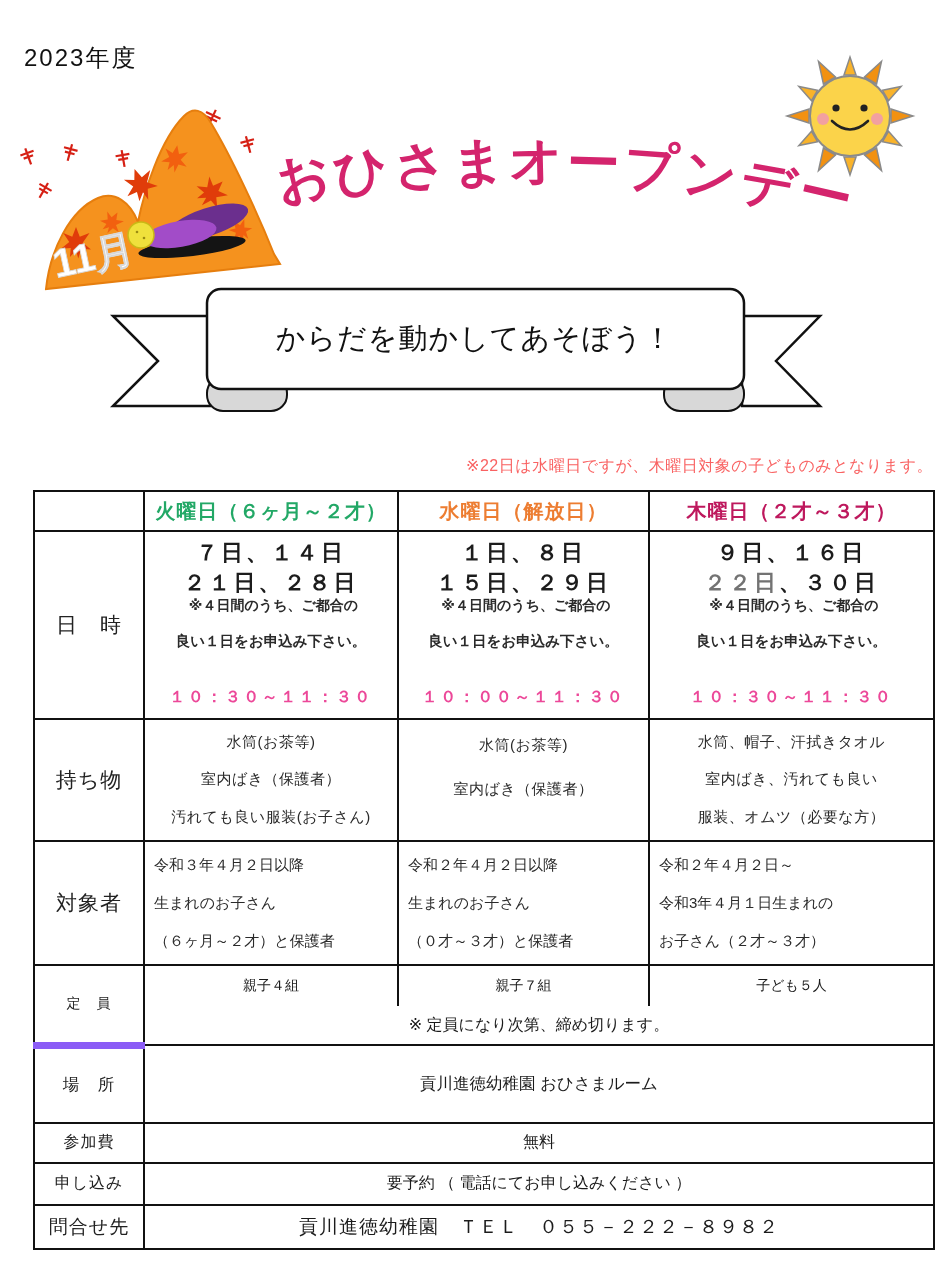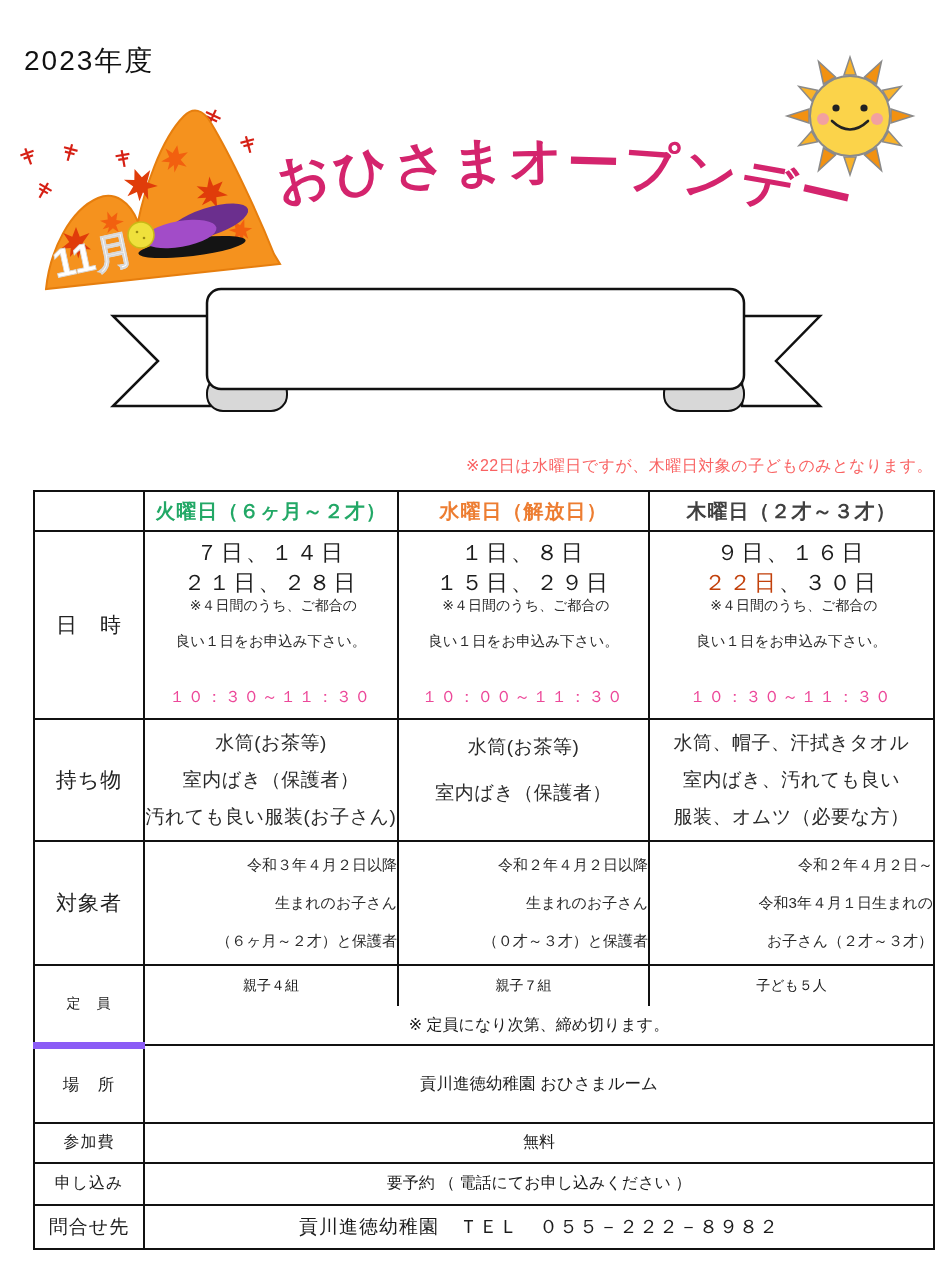--- a/index.html
+++ b/index.html
@@ -1,20 +1,20 @@
 <!DOCTYPE html>
 <html><head>
 <meta charset="utf-8">
 <style>
   html,body{margin:0;padding:0;background:#ffffff;}
   body{width:937px;height:1278px;position:relative;overflow:hidden;
        font-family:"Liberation Sans","DejaVu Sans",sans-serif;color:#1b1b1b;}
 
   
-  .year-label{position:absolute;left:24px;top:42px;font-size:28px;letter-spacing:2px;color:#111;}
+  .year-label{position:absolute;left:24px;top:42px;font-size:24px;letter-spacing:2px;color:#111;}
   .mountain-wrap{position:absolute;left:20px;top:92px;width:278px;height:210px;}
   .sun-wrap{position:absolute;left:772px;top:48px;width:160px;height:165px;}
   .page-title{position:absolute;left:274px;top:142px;width:620px;height:130px;
               font-size:53px;font-weight:800;color:#D4246D;white-space:nowrap;}
   .page-title span{display:inline-block;margin:0 2px;}
 
   
   .ribbon-wrap{position:absolute;left:106px;top:281px;width:724px;height:152px;}
   .ribbon-text{position:absolute;left:206px;top:289px;width:538px;height:100px;
                display:flex;align-items:center;justify-content:center;
@@ -22,35 +22,35 @@
 
   
   .top-note{position:absolute;left:33px;top:456px;width:900px;text-align:right;
             font-size:16px;color:#F96262;letter-spacing:.5px;}
 
   
   .sched{position:absolute;left:33px;top:490px;border-collapse:collapse;table-layout:fixed;width:900px;}
   .sched td{border:2px solid #111;text-align:center;vertical-align:middle;padding:0;}
   .rowhead{font-size:21px;letter-spacing:1px;color:#222;}
   .colhead{font-size:20px;font-weight:600;letter-spacing:1px;}
-  .c-tue{color:#22A866;} .c-wed{color:#ED7D31;} .c-thu{color:#404040;font-family:Liberation Mono, monospace;}
+  .c-tue{color:#22A866;} .c-wed{color:#ED7D31;} .c-thu{color:#be185d;font-family:Liberation Mono, monospace;}
   tr.hd td{height:38px;}
   tr.dt td{height:186px;}
-  .dt-cell{display:flex;flex-direction:column;height:100%;box-sizing:border-box;padding:6px 2px 10px;}
+  .dt-cell{display:flex;flex-direction:column;height:100%;box-sizing:border-box;padding:6px 2px 10px;font-weight:bold;}
   .dates{font-size:22px;letter-spacing:3px;line-height:1.35;color:#1c1c1c;}
-  .red-day{color:#c2410c;}
+  .red-day{color:#737373;}
   .dt-n1{font-size:14px;text-align:center;padding-left:5px;color:#2a2a2a;}
   .dt-n2{margin-top:17px;font-size:14.5px;color:#2a2a2a;}
   .dt-time{margin-top:auto;font-size:16px;letter-spacing:2.5px;color:#ec4899;}
   tr.mi td{height:120px;}
   .m-col{display:flex;flex-direction:column;justify-content:space-around;height:112px;}
-  .m-line{font-size:19px;color:#2a2a2a;letter-spacing:.5px;}
+  .m-line{font-size:15px;color:#2a2a2a;letter-spacing:.5px;}
   tr.tg td{height:122px;}
   .t-col{display:flex;flex-direction:column;justify-content:space-around;height:114px;
-         text-align:right;padding-left:9px;}
+         text-align:left;padding-left:9px;}
   .t-line{font-size:15px;color:#2a2a2a;}
   tr.cap-a td{height:40px;border-bottom:none;font-size:14px;}
   tr.cap-a td.rowhead{border-bottom:7px solid #8b5cf6;}
   tr.cap-b td{height:38px;border-top:none;font-size:16px;}
   tr.pl td{height:73px;font-size:16.5px;}
   tr.fee td{height:38px;font-size:16px;}
   tr.ap td{height:40px;font-size:16px;}
   tr.ct td{height:42px;font-size:19px;letter-spacing:1px;}
 </style>
 </head>
@@ -159,20 +159,21 @@
 <div class="page-title"><span style="transform: translateY(0px) rotate(-13deg);">お</span><span style="transform: translateY(-6.6px) rotate(-10.1deg);">ひ</span><span style="transform: translateY(-12px) rotate(-7.2deg);">さ</span><span style="transform: translateY(-15.3px) rotate(-4.3deg);">ま</span><span style="transform: translateY(-16.1px) rotate(-1.4deg);">オ</span><span style="transform: translateY(-14.1px) rotate(1.4deg);">ー</span><span style="transform: translateY(-9.3px) rotate(4.3deg);">プ</span><span style="transform: translateY(-2px) rotate(7.2deg);">ン</span><span style="transform: translateY(7.4px) rotate(10.1deg);">デ</span><span style="transform: translateY(18px) rotate(13deg);">ー</span></div>
 
 <div class="ribbon-wrap">
   <svg width="724" height="152" viewBox="0 0 724 152">
     <polygon points="104,35 7,35 52,80 7,125 104,125" fill="#ffffff" stroke="#111" stroke-width="2.5"></polygon>
     <polygon points="636,35 714,35 670,80 714,125 636,125" fill="#ffffff" stroke="#111" stroke-width="2.5"></polygon>
     <rect x="101" y="96" width="80" height="34" rx="16" fill="#d8d8d8" stroke="#111" stroke-width="2"></rect>
     <rect x="558" y="96" width="80" height="34" rx="16" fill="#d8d8d8" stroke="#111" stroke-width="2"></rect>
     <rect x="101" y="8" width="537" height="100" rx="14" fill="#ffffff" stroke="#111" stroke-width="2.5"></rect>
   </svg>
+  <div class="ribbon-text" style="left:100px;top:8px;width:537px;">からだを動かしてあそぼう！</div>
 </div>
 
 <div class="top-note">※22日は水曜日ですが、木曜日対象の子どものみとなります。</div>
 
 <table class="sched">
   <colgroup>
       <col style="width:110px">
       <col style="width:254px">
       <col style="width:251px">
       <col style="width:285px">

